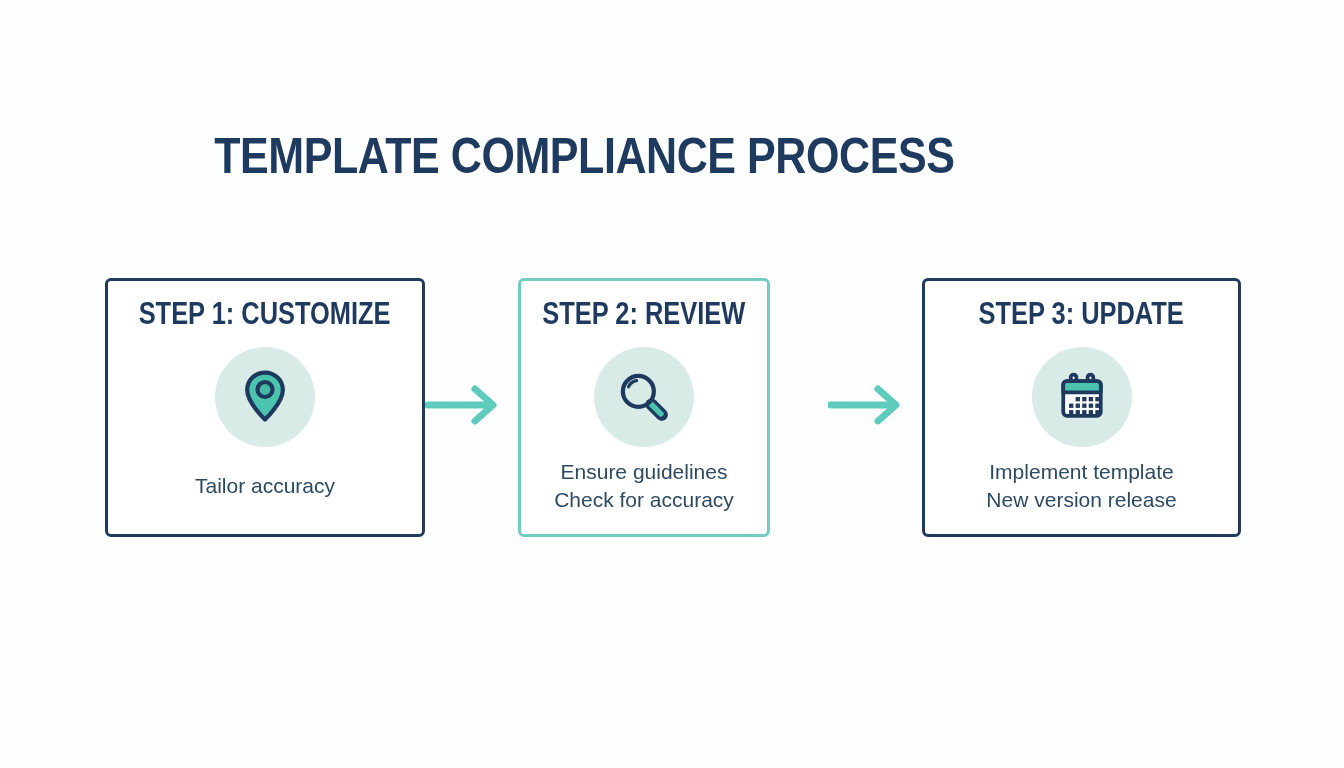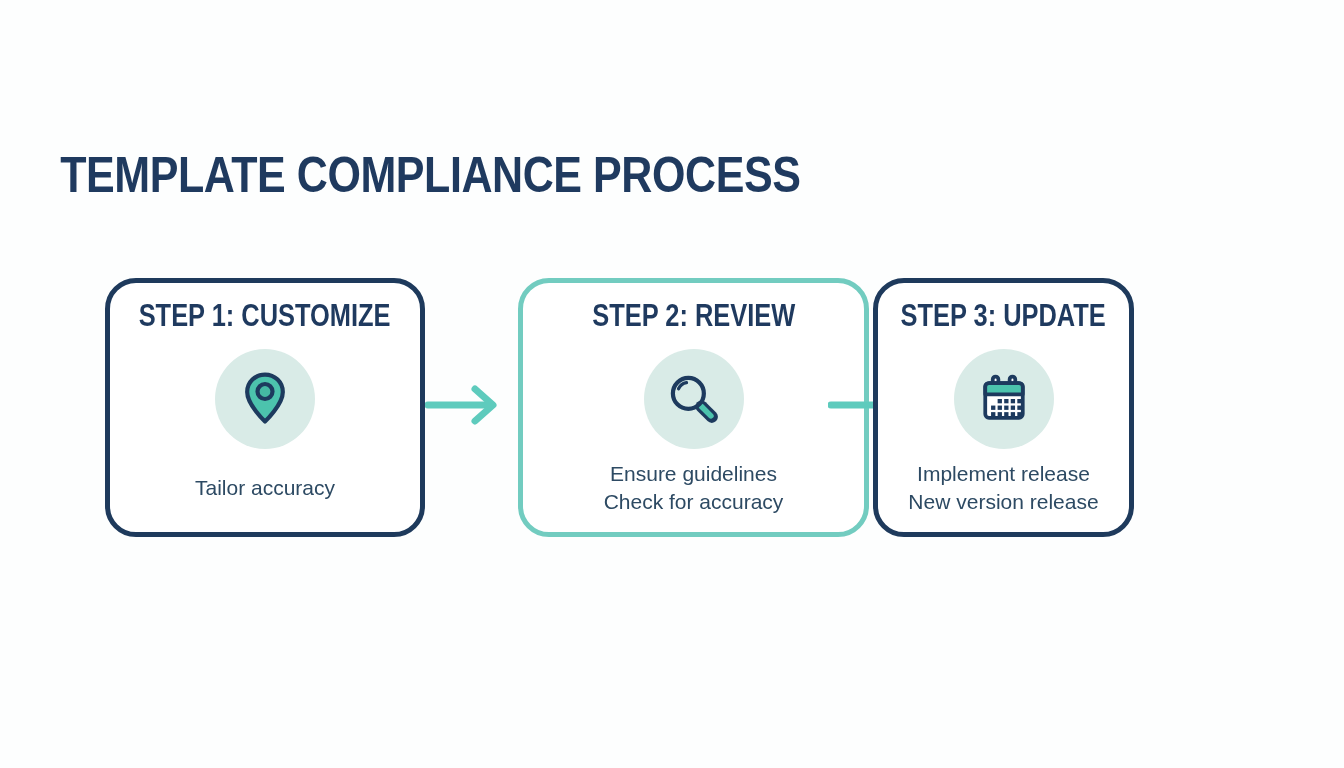--- a/index.html
+++ b/index.html
@@ -4,52 +4,53 @@
 <style>
   * { margin: 0; padding: 0; box-sizing: border-box; }
   html, body { width: 1344px; height: 768px; overflow: hidden; }
   body {
     background: #fdfefe;
     font-family: "Liberation Sans", sans-serif;
     position: relative;
   }
   .title-wrap {
     position: absolute;
-    top: 146px; left: 0; width: 1168px;
+    top: 127px; left: 0; width: 1168px;
+    text-align: center;
   }
   .title {
     display: inline-block;
     font-size: 50px;
     font-weight: bold;
     color: #1f3a5f;
     letter-spacing: -0.5px;
     transform: scaleX(0.86);
     transform-origin: center;
     white-space: nowrap;
   }
   .flow {
     position: absolute;
     left: 105px; top: 278px;
     width: 1132px; height: 259px;
   }
   .card {
     position: absolute;
     top: 0; height: 259px;
     background: #ffffff;
-    border: 5px solid #14b8a6;
-    border-radius: 31px;
+    border: 3px solid #14b8a6;
+    border-radius: 6px;
     display: flex;
     flex-direction: column;
     align-items: center;
   }
   .card.navy { border-color: #1e3a5c; }
   .card.teal { border-color: #72ccc0; }
   .card-1 { left: 0; width: 320px; }
-  .card-2 { left: 413px; width: 351px; }
-  .card-3 { left: 768px; width: 261px; }
+  .card-2 { left: 413px; width: 252px; }
+  .card-3 { left: 817px; width: 319px; }
   .card-heading {
     margin-top: 16px;
     font-size: 31px;
     line-height: 34px;
     font-weight: bold;
     color: #1f3a5f;
     transform: scaleX(0.82);
     transform-origin: center;
     white-space: nowrap;
   }
@@ -151,18 +152,18 @@
             <rect x="46.2" y="39" width="4.6" height="4.6"></rect>
           <rect x="18.2" y="46" width="4.6" height="4.6"></rect>
             <rect x="25.2" y="46" width="4.6" height="4.6"></rect>
             <rect x="32.2" y="46" width="4.6" height="4.6"></rect>
             <rect x="39.2" y="46" width="4.6" height="4.6"></rect>
             <rect x="46.2" y="46" width="4.6" height="4.6"></rect>
         </g>
       </svg>
     </div>
     <div class="card-lines">
-      <span>Implement release</span>
+      <span>Implement template</span>
       <span>New version release</span>
     </div>
   </div>
 
 </div>
 
 </body></html>

